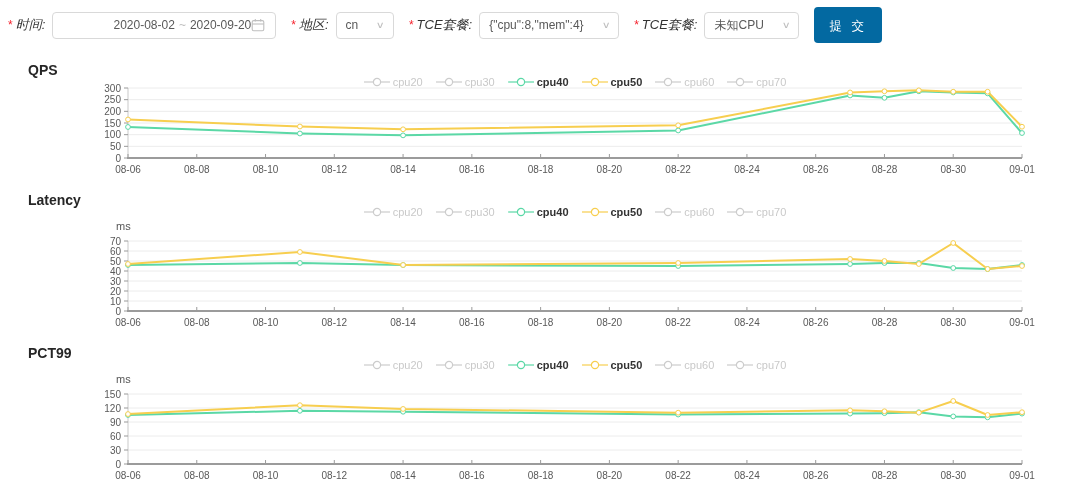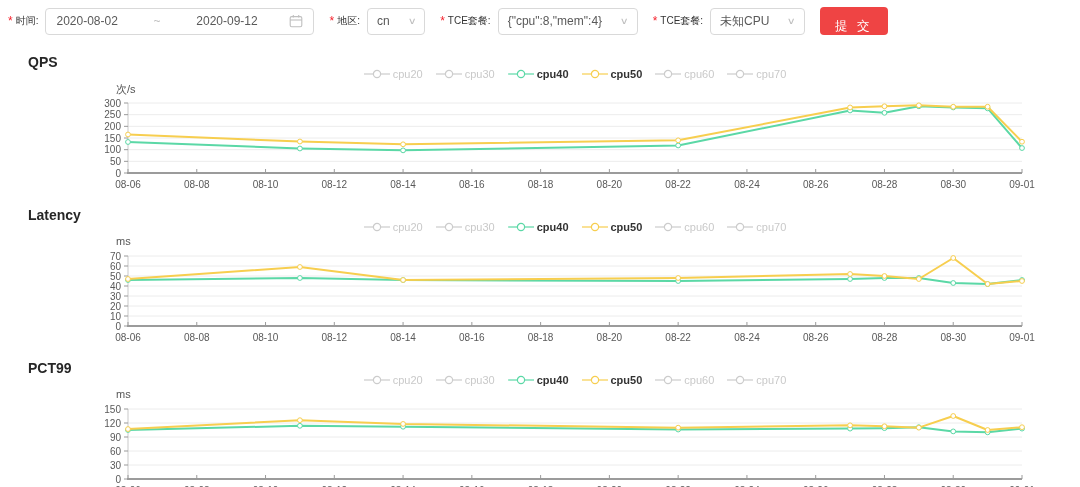--- a/index.html
+++ b/index.html
@@ -4,31 +4,31 @@
 <style>
   html,body{margin:0;padding:0;}
   body{
     width:1080px;height:487px;background:#fff;overflow:hidden;
     font-family:"Liberation Sans", sans-serif;
   }
   
   .filter-bar{display:flex;align-items:center;padding:7px 8px 5px 8px;gap:15px;}
   .fgroup{display:flex;align-items:center;}
   .req{color:#f5222d;font-size:12px;margin-right:3px;line-height:1;}
-  .flabel{font-size:10px;color:#333;margin-right:7px;font-weight:500;}
+  .flabel{font-size:13px;color:#333;margin-right:7px;font-weight:500;font-style:italic;}
   .ctrl{
     border:1px solid #d9d9d9;border-radius:4px;height:27px;background:#fff;
     display:inline-flex;align-items:center;font-size:12px;color:#595959;box-sizing:border-box;
   }
-  .date-range{width:269px;justify-content:space-between;padding:0 10px;cursor:pointer;}
+  .date-range{width:224px;justify-content:flex-end;padding:0 10px;cursor:pointer;}
   .tilde{color:#bfbfbf;padding:0 4px;}
   .select{padding:0 9px;gap:19px;cursor:pointer;}
   .caret{color:#bfbfbf;font-size:9px;transform:scale(1.35,1);display:inline-block;}
   .submit{
-    background:#ef4444;color:#fff;border:none;border-radius:4px;height:28px;
+    background:#0369a1;color:#fff;border:none;border-radius:4px;height:36px;
     padding:11px 15px;font-size:12.5px;letter-spacing:3px;cursor:pointer;
     font-family:"Liberation Sans", sans-serif;
   }
   .cal{flex:0 0 auto;}
   
   .chart-section{margin-top:14px;}
   .chart-section:first-of-type{margin-top:2px;}
   .section-head{position:relative;height:20px;}
   .sec-title{position:absolute;left:28px;top:0;margin:0;font-size:14px;font-weight:bold;color:#262626;}
   .legend{position:absolute;left:128px;top:14px;width:894px;display:flex;justify-content:center;gap:13px;}
@@ -42,21 +42,21 @@
 <body>
 
 <div class="filter-bar">
 
   <div class="fgroup">
     <span class="req">*</span>
     <span class="flabel">时间:</span>
     <div class="ctrl date-range">
       <span>2020-08-02</span>
       <span class="tilde">~</span>
-      <span>2020-09-12</span>
+      <span>2020-09-20</span>
       <svg class="cal" width="14" height="14" viewBox="0 0 14 14">
         <rect x="1.2" y="2.6" width="11.6" height="10.2" rx="1.5" fill="none" stroke="#bfbfbf" stroke-width="1.1"></rect>
         <line x1="1.2" y1="6" x2="12.8" y2="6" stroke="#bfbfbf" stroke-width="1.1"></line>
         <line x1="4.3" y1="1" x2="4.3" y2="3.4" stroke="#bfbfbf" stroke-width="1.1"></line>
         <line x1="9.7" y1="1" x2="9.7" y2="3.4" stroke="#bfbfbf" stroke-width="1.1"></line>
       </svg>
     </div>
   </div>
 
   <div class="fgroup">
@@ -130,21 +130,20 @@
         </span>
         <span class="legend-item">
           <svg width="26" height="10">
             <line x1="0" y1="5" x2="26" y2="5" stroke="#cccccc" stroke-width="1.2"></line>
             <circle cx="13" cy="5" r="3.6" fill="#fff" stroke="#cccccc" stroke-width="1.2"></circle>
           </svg>
           <span>cpu70</span>
         </span>
       </div>
   </div>
-  <div class="unit">次/s</div>
   <svg class="chart" width="1080" height="96" viewBox="0 0 1080 96">
       <line x1="128" y1="64.33333333333333" x2="1022" y2="64.33333333333333" stroke="#ececec" stroke-width="1"></line>
       <line x1="128" y1="52.66666666666667" x2="1022" y2="52.66666666666667" stroke="#ececec" stroke-width="1"></line>
       <line x1="128" y1="41" x2="1022" y2="41" stroke="#ececec" stroke-width="1"></line>
       <line x1="128" y1="29.333333333333336" x2="1022" y2="29.333333333333336" stroke="#ececec" stroke-width="1"></line>
       <line x1="128" y1="17.666666666666664" x2="1022" y2="17.666666666666664" stroke="#ececec" stroke-width="1"></line>
       <line x1="128" y1="6" x2="1022" y2="6" stroke="#ececec" stroke-width="1"></line>
       <line x1="128" y1="6" x2="128" y2="76" stroke="#c9c9c9" stroke-width="1"></line>
       <line x1="124" y1="76" x2="128" y2="76" stroke="#999" stroke-width="1"></line>
       <text x="121" y="79.5" text-anchor="end" class="tick">0</text>

